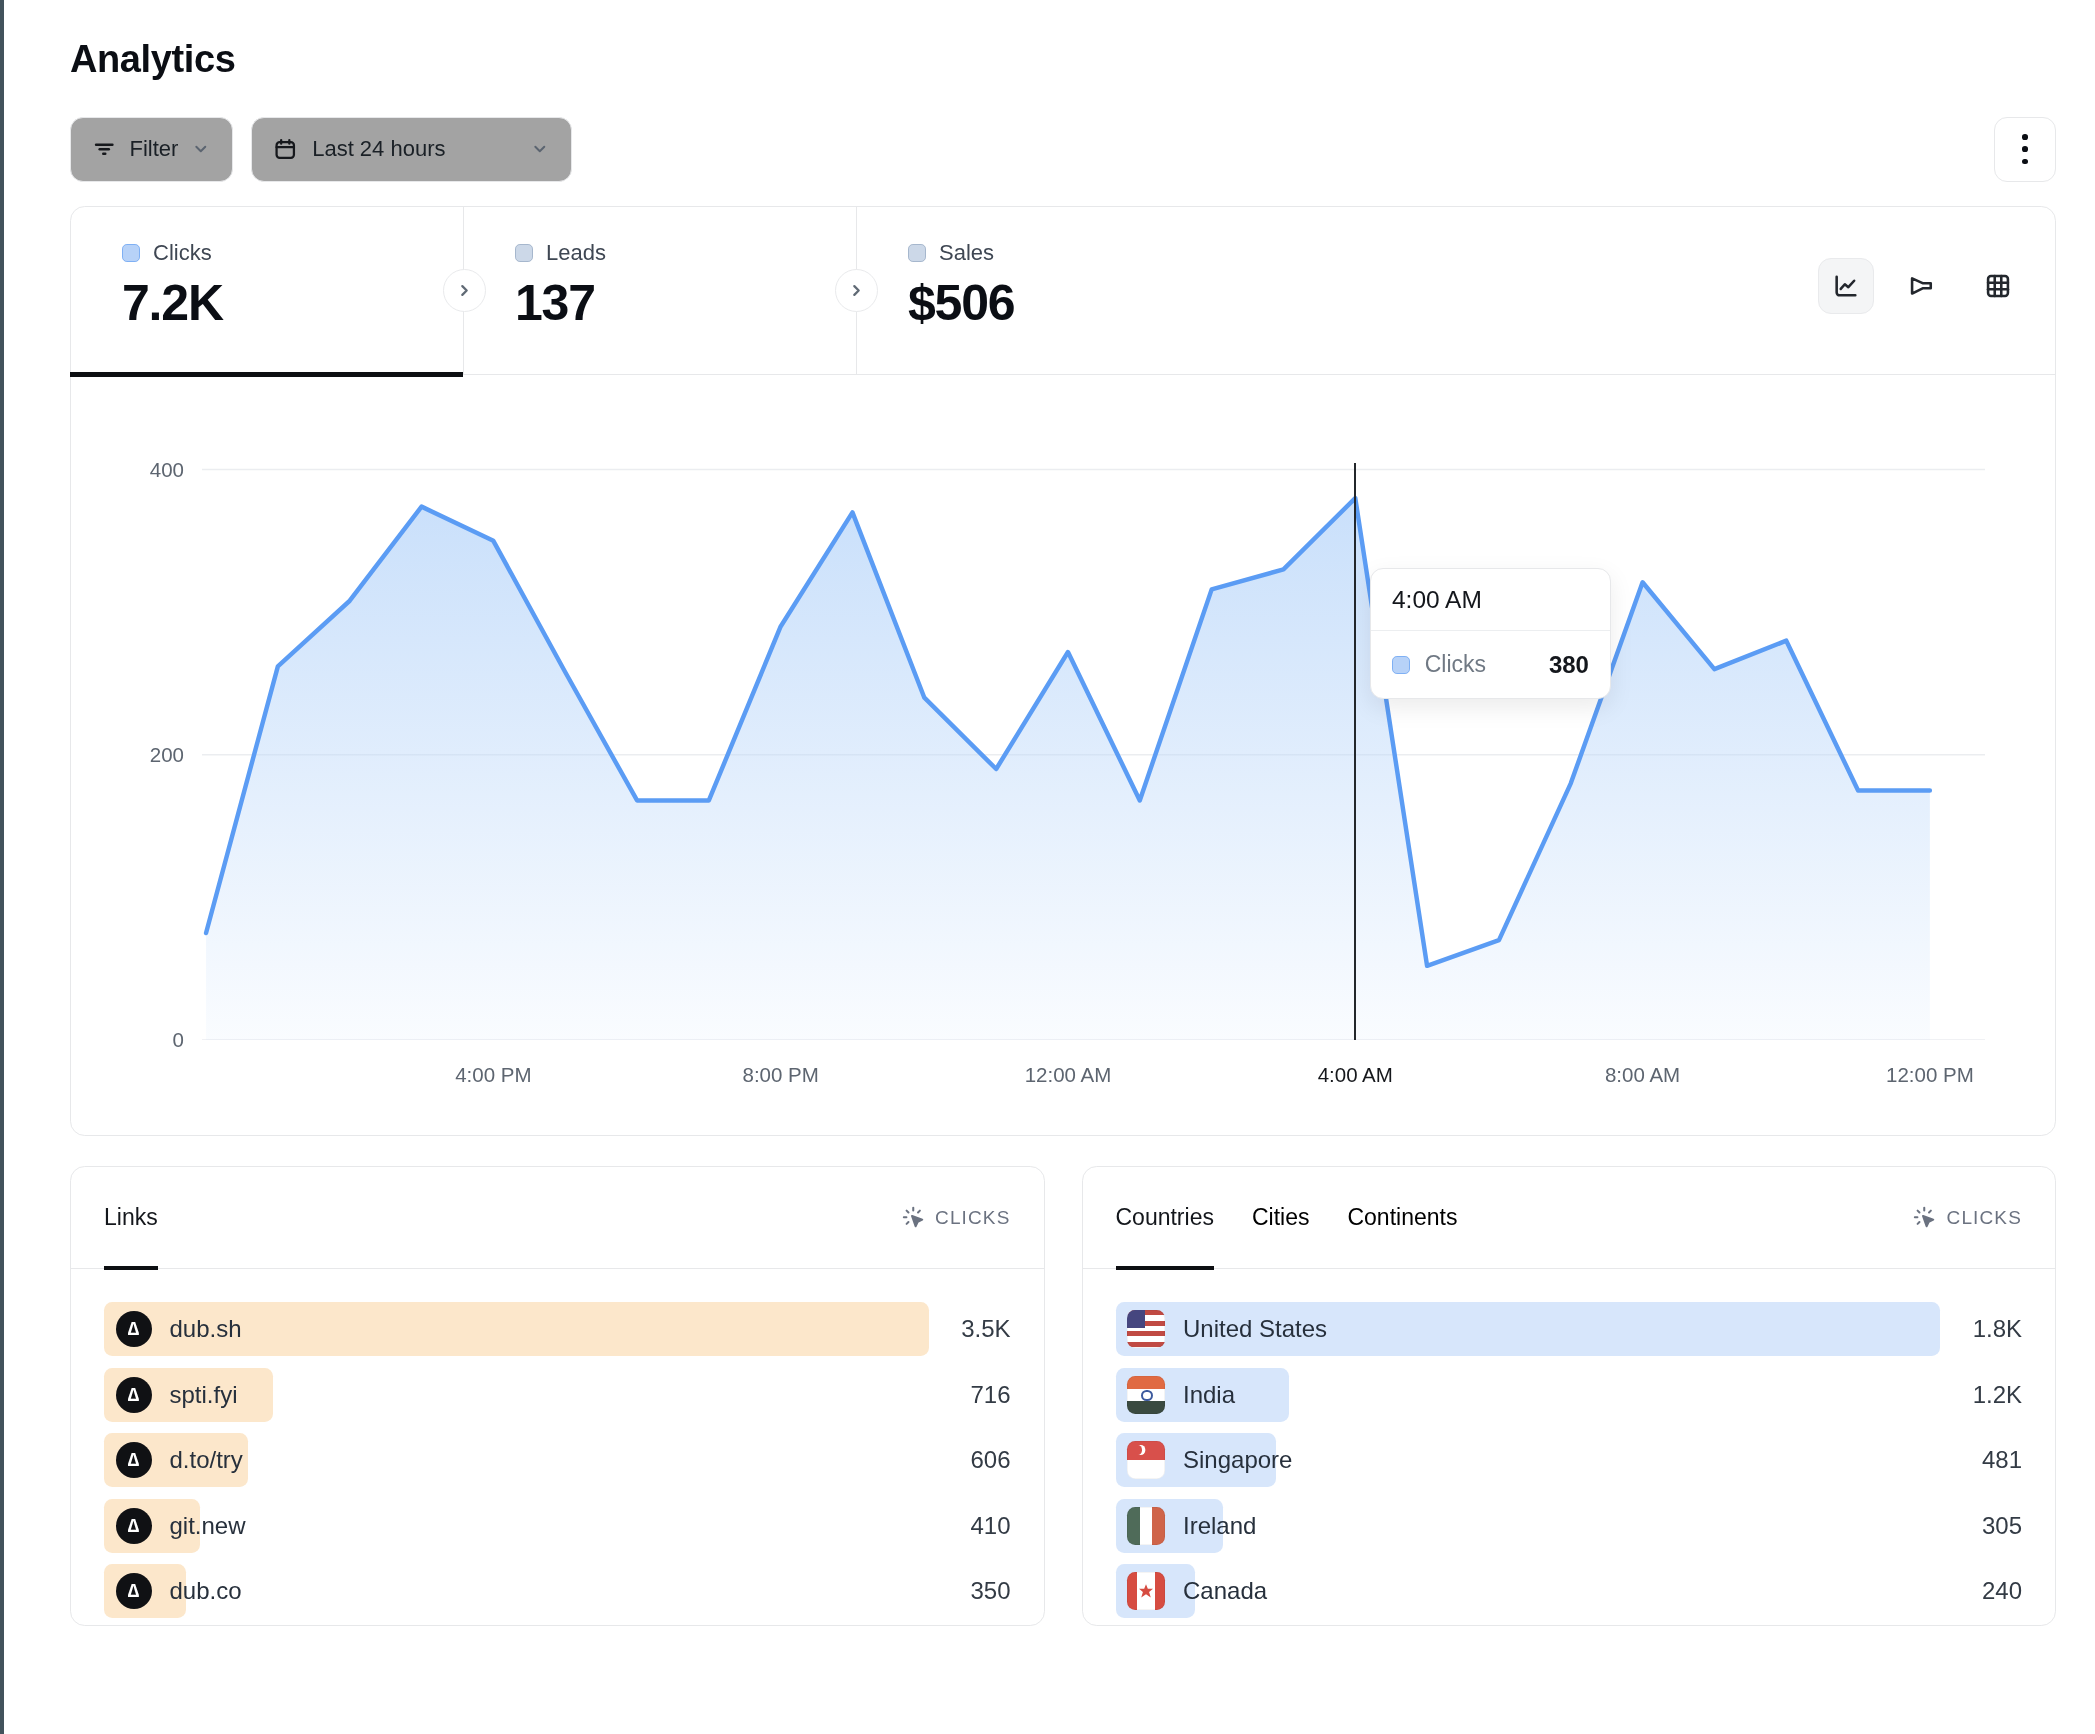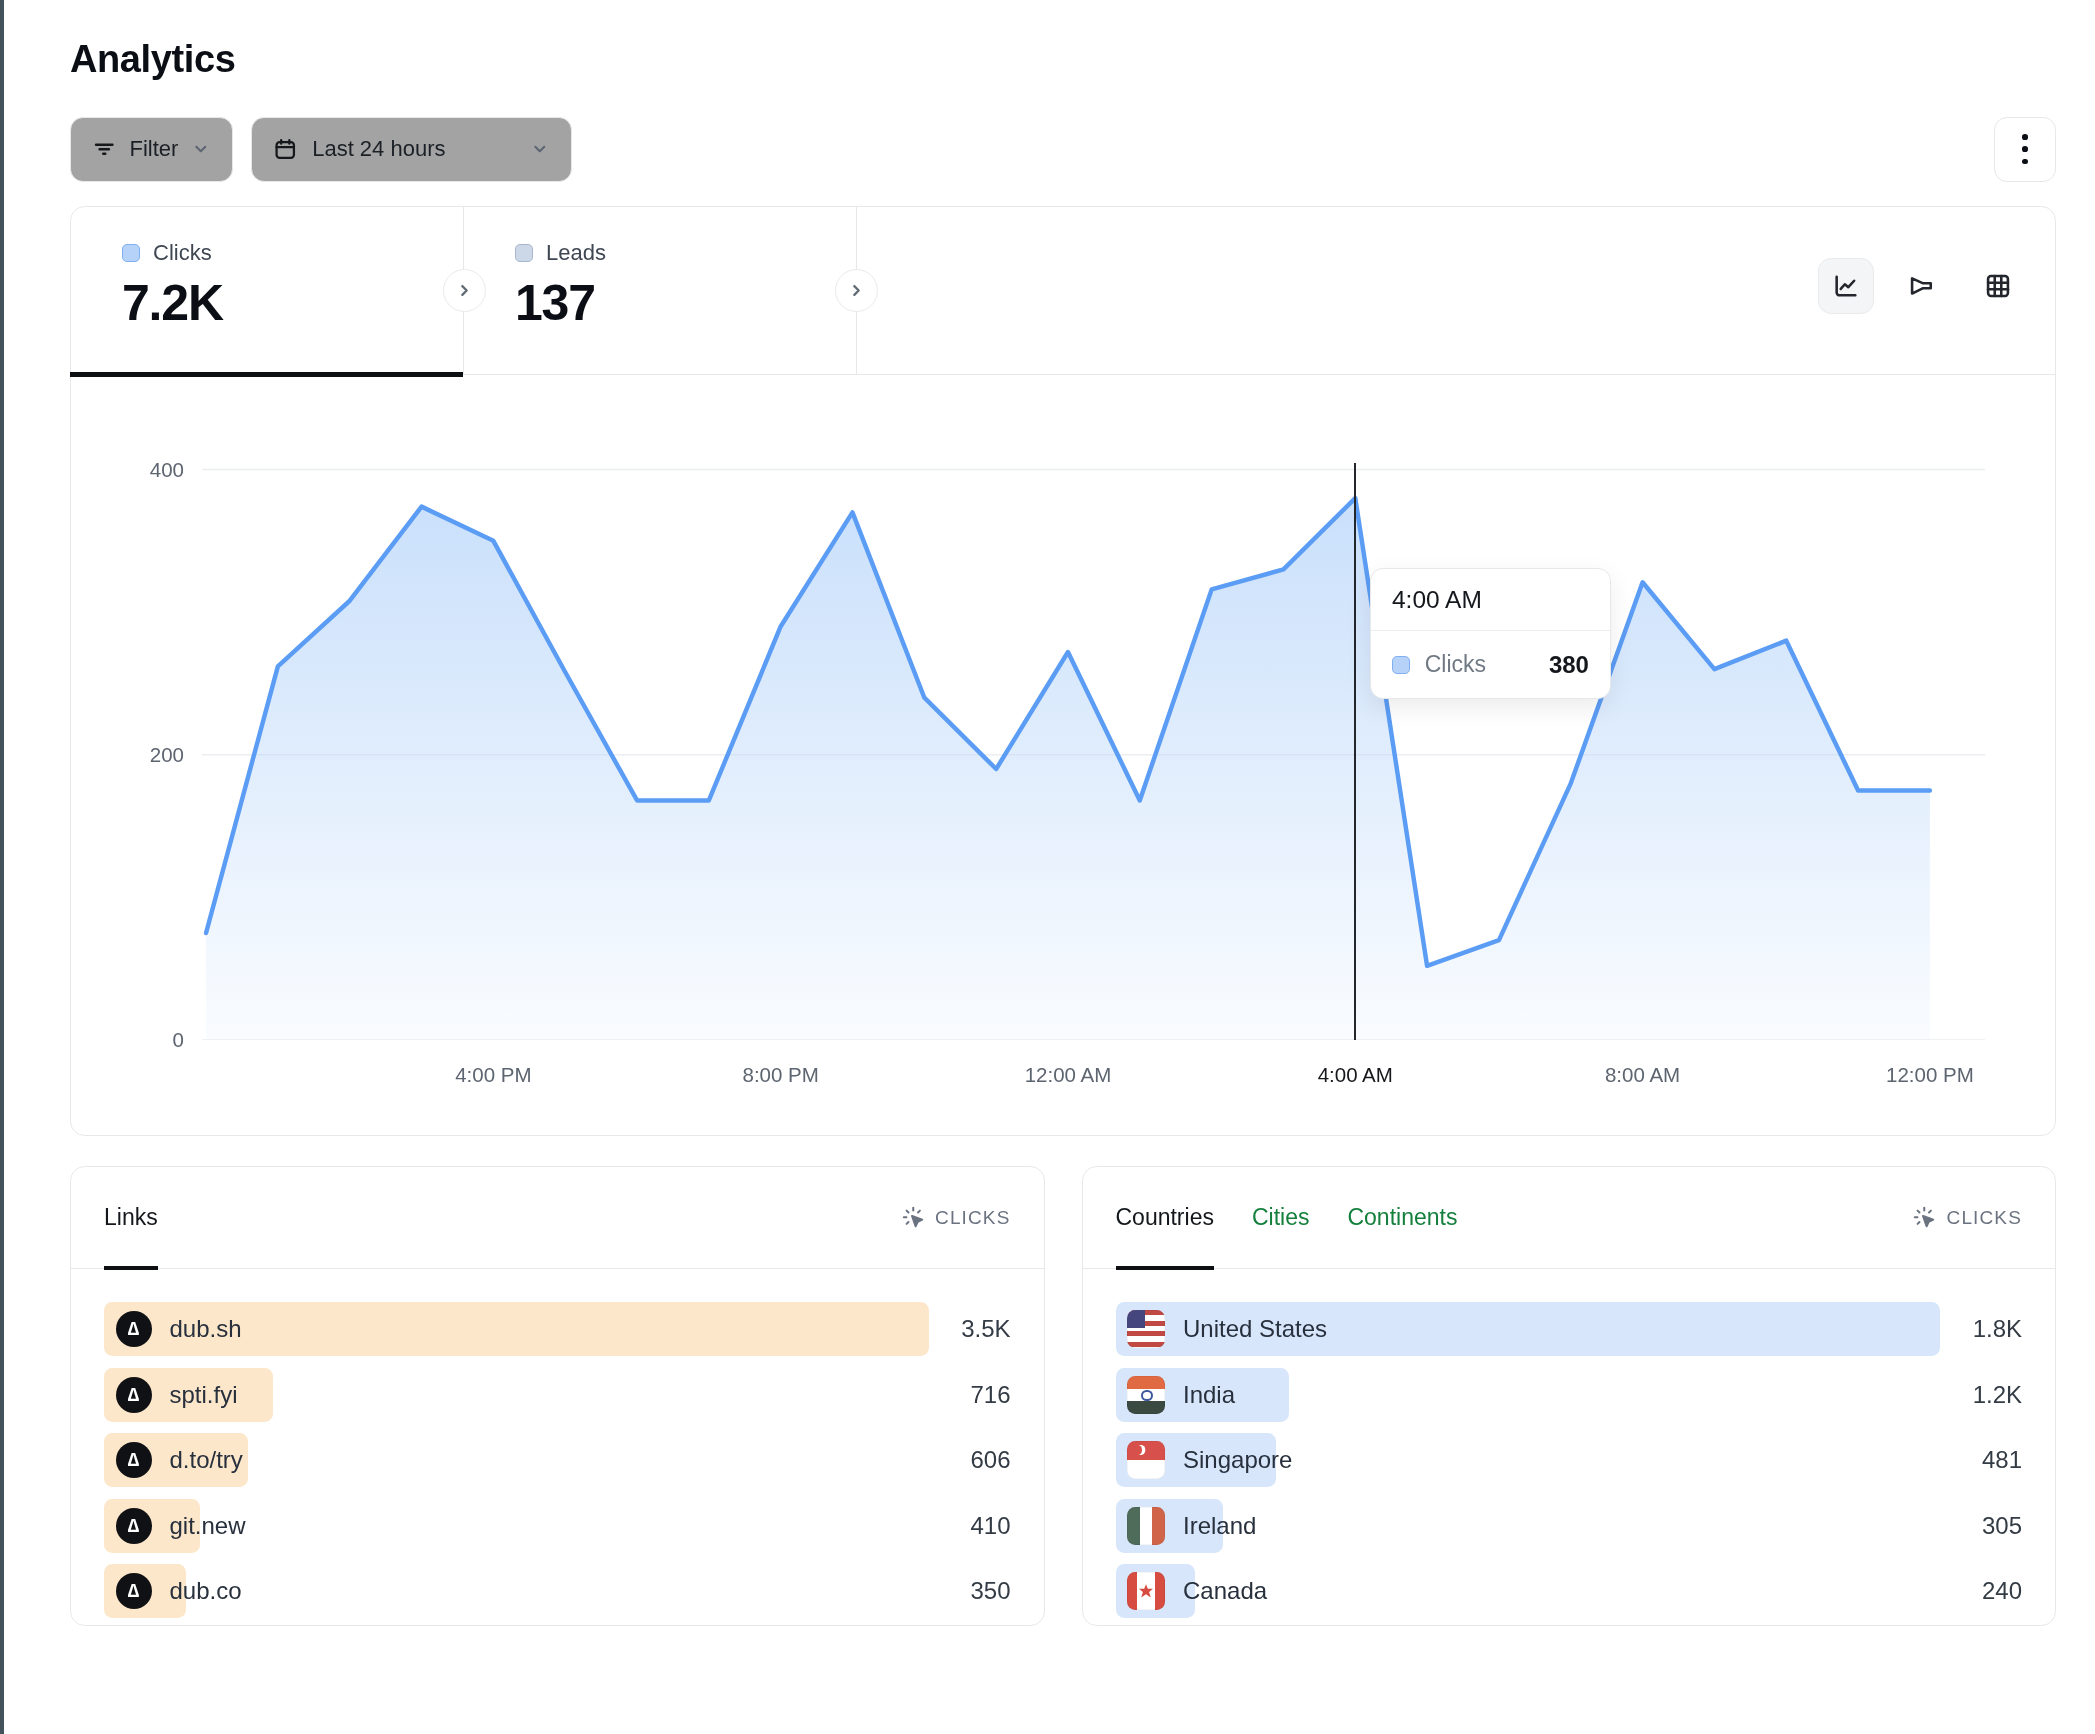--- a/index.html
+++ b/index.html
@@ -52,21 +52,21 @@
   .tt-row .tt-value{font-size:24px;font-weight:700;color:#14171c;}
   .xlabels{margin-left:131px;position:relative;height:54px;}
   .xlabels span{position:absolute;top:23px;transform:translateX(-50%);font-size:20.5px;color:#5d6570;white-space:nowrap;}
   .xlabels span.hovered{color:#16181c;font-weight:500;}
 
   
   .panels{display:flex;gap:37px;margin-top:30px;}
   .panel{flex:1;border:1.4px solid #e7e8ea;border-radius:14.7px;background:#fff;height:460px;box-sizing:border-box;}
   .panel-head{height:101px;display:flex;align-items:center;justify-content:space-between;padding:0 33px;border-bottom:1.4px solid #e7e8ea;}
   .ptabs{display:flex;align-items:center;gap:38px;height:100%;}
-  .ptab{font-size:23px;font-weight:500;color:#15803d;height:100%;display:flex;align-items:center;position:relative;cursor:pointer;}
+  .ptab{font-size:23px;font-weight:500;color:#000000;height:100%;display:flex;align-items:center;position:relative;cursor:pointer;}
   .ptab.active{color:#14171c;}
   .ptab.active::after{content:"";position:absolute;left:0;right:0;bottom:-1.6px;height:4.1px;background:#0d0f12;}
   .metric{display:flex;align-items:center;gap:9.8px;color:#6b7280;font-size:19px;font-weight:500;letter-spacing:.06em;cursor:pointer;}
   .rows{padding:33px 33px 0;}
   .row{height:54px;margin-bottom:11.5px;display:flex;align-items:center;position:relative;cursor:pointer;}
   .bar-zone{flex:1;height:100%;position:relative;}
   .bar{position:absolute;left:0;top:0;bottom:0;border-radius:8.2px;}
   .bar.peach{background:#fce7cb;}
   .bar.blue{background:#d7e6fb;}
   .row-content{position:relative;z-index:1;display:flex;align-items:center;gap:18px;padding-left:11.5px;height:100%;}
@@ -148,20 +148,27 @@
         </div>
         <div class="stat-value">7.2K</div>
       </div>
       <div class="stat-tab b-r">
         <div class="stat-head">
           <span class="ind ind-gray"></span>
           <span class="stat-label">Leads</span>
         </div>
         <div class="stat-value">137</div>
       </div>
+      <div class="stat-tab">
+        <div class="stat-head">
+          <span class="ind ind-gray"></span>
+          <span class="stat-label">Sales</span>
+        </div>
+        <div class="stat-value">$506</div>
+      </div>
 
       <div class="chev-circle c1">
         <svg width="21" height="21" viewBox="0 0 24 24" fill="none" stroke="#606a75" stroke-width="2.6" stroke-linecap="round" stroke-linejoin="round">
             <path d="M9.5 7 14.5 12 9.5 17"></path>
           </svg>
       </div>
       <div class="chev-circle c2">
         <svg width="21" height="21" viewBox="0 0 24 24" fill="none" stroke="#606a75" stroke-width="2.6" stroke-linecap="round" stroke-linejoin="round">
             <path d="M9.5 7 14.5 12 9.5 17"></path>
           </svg>

